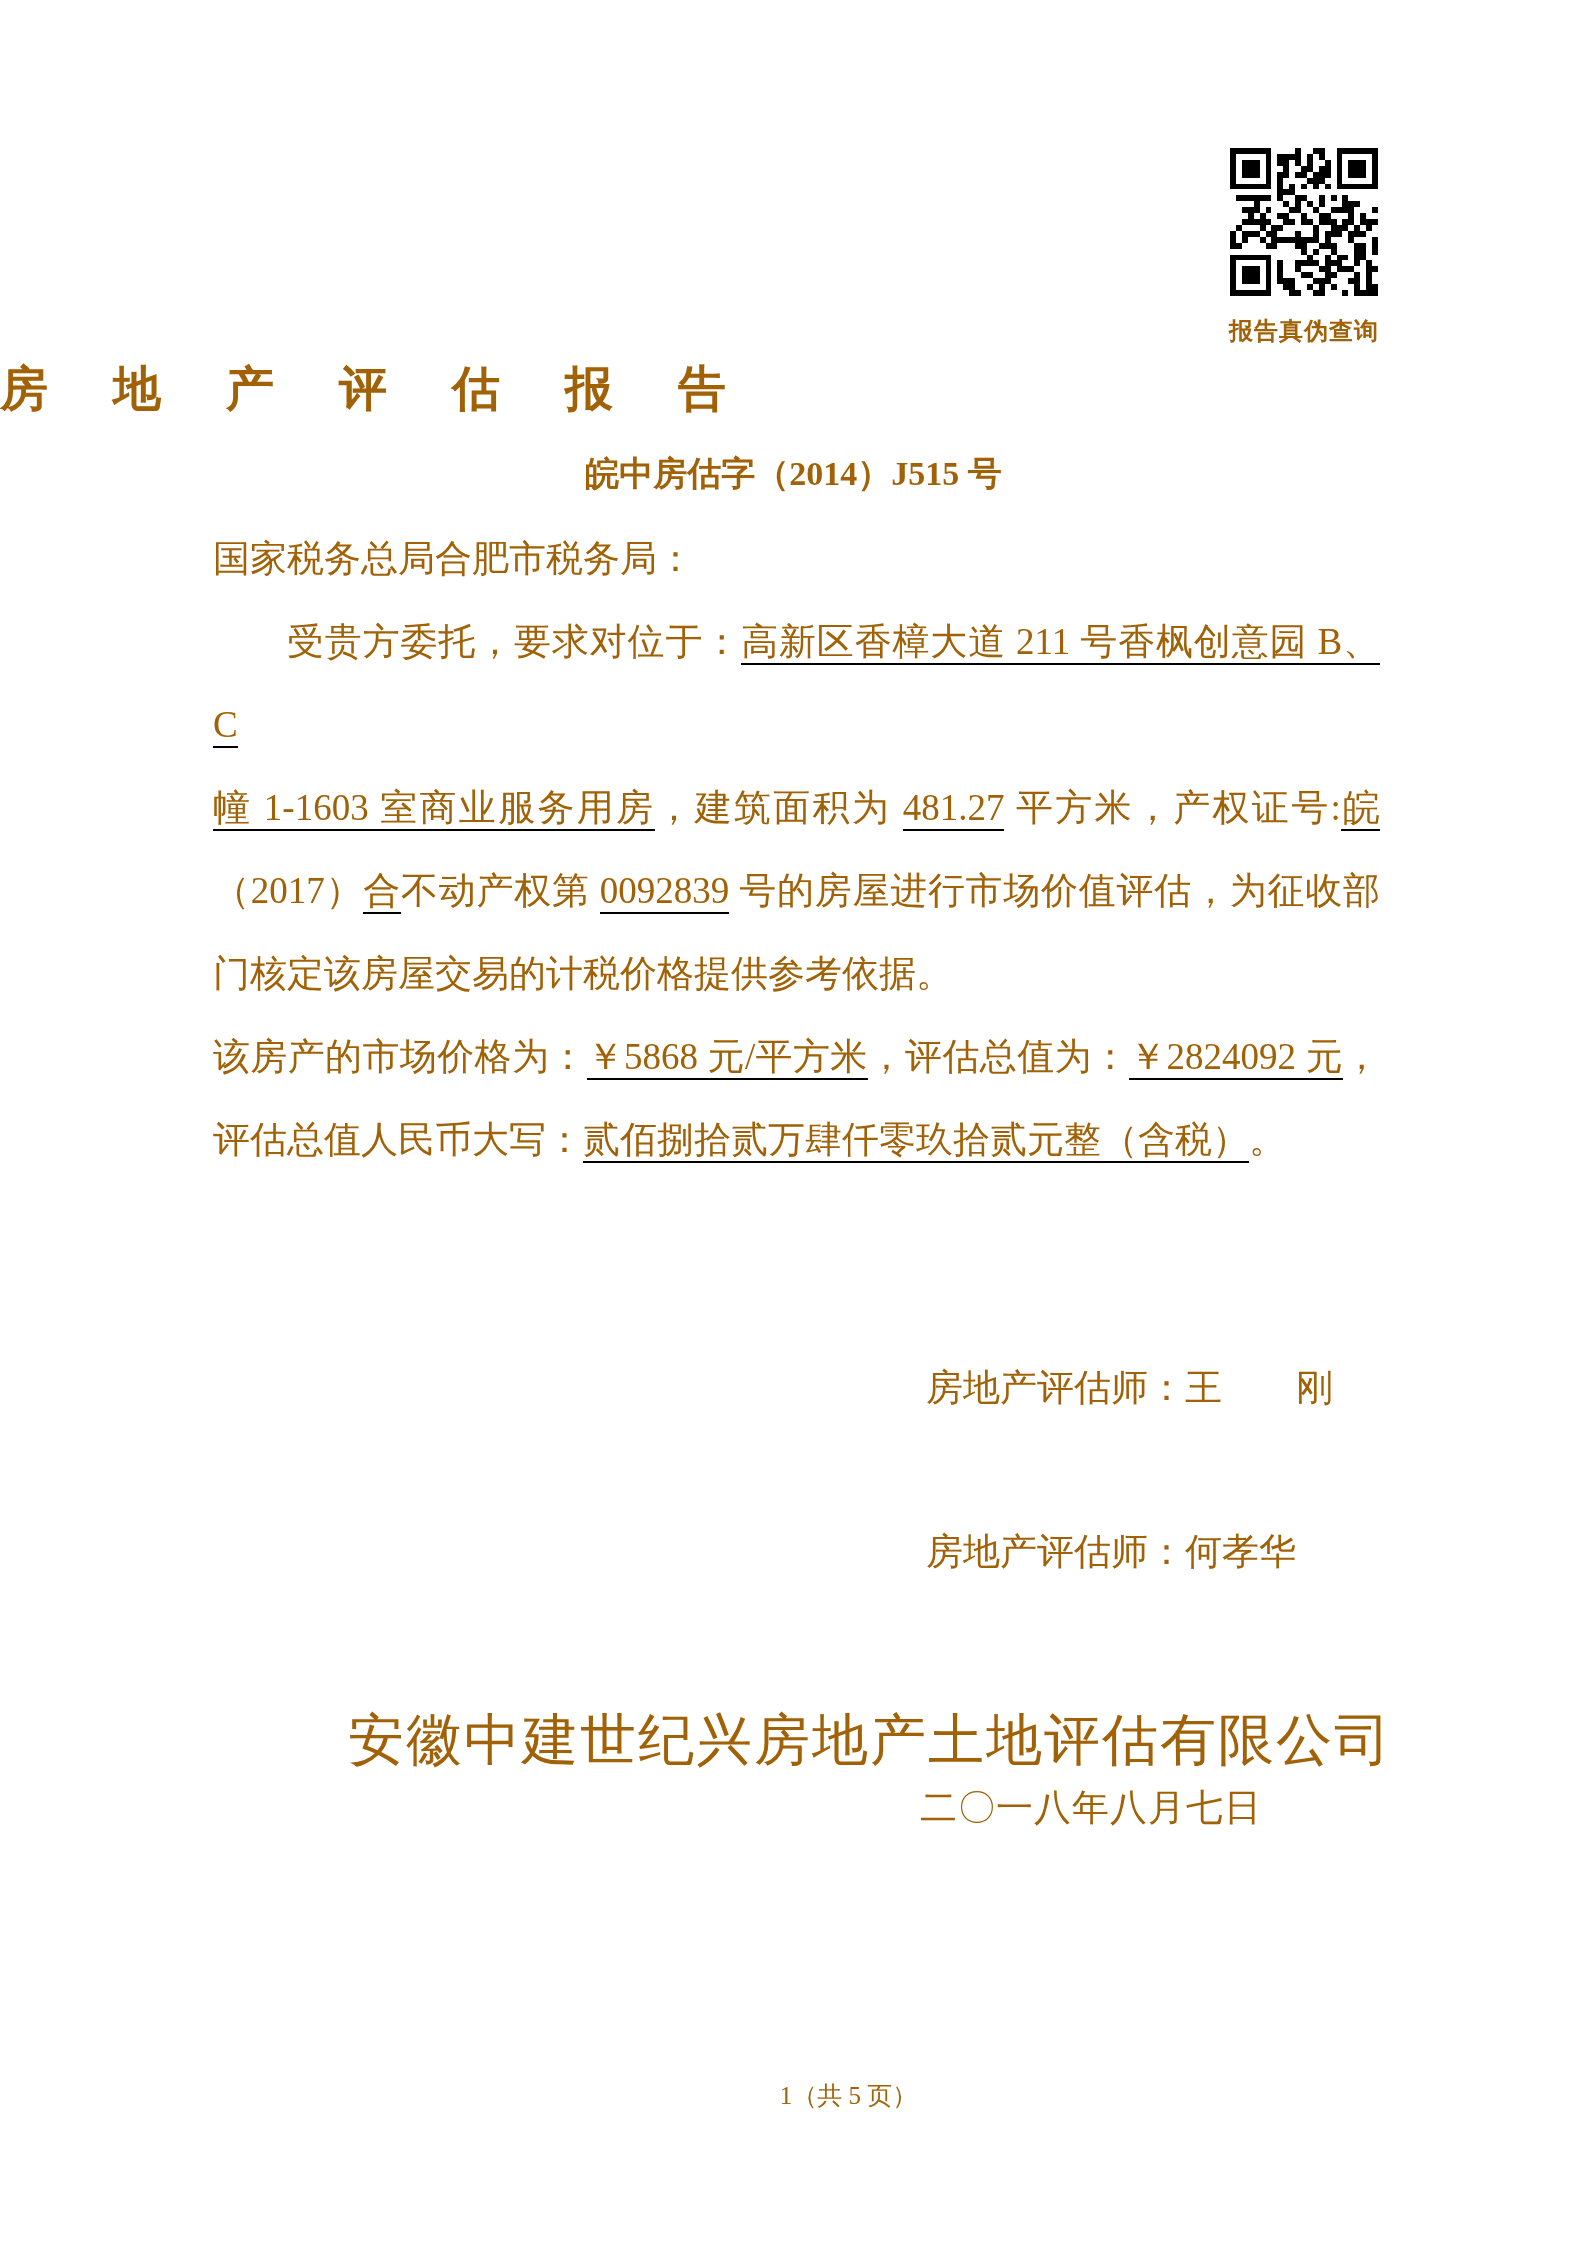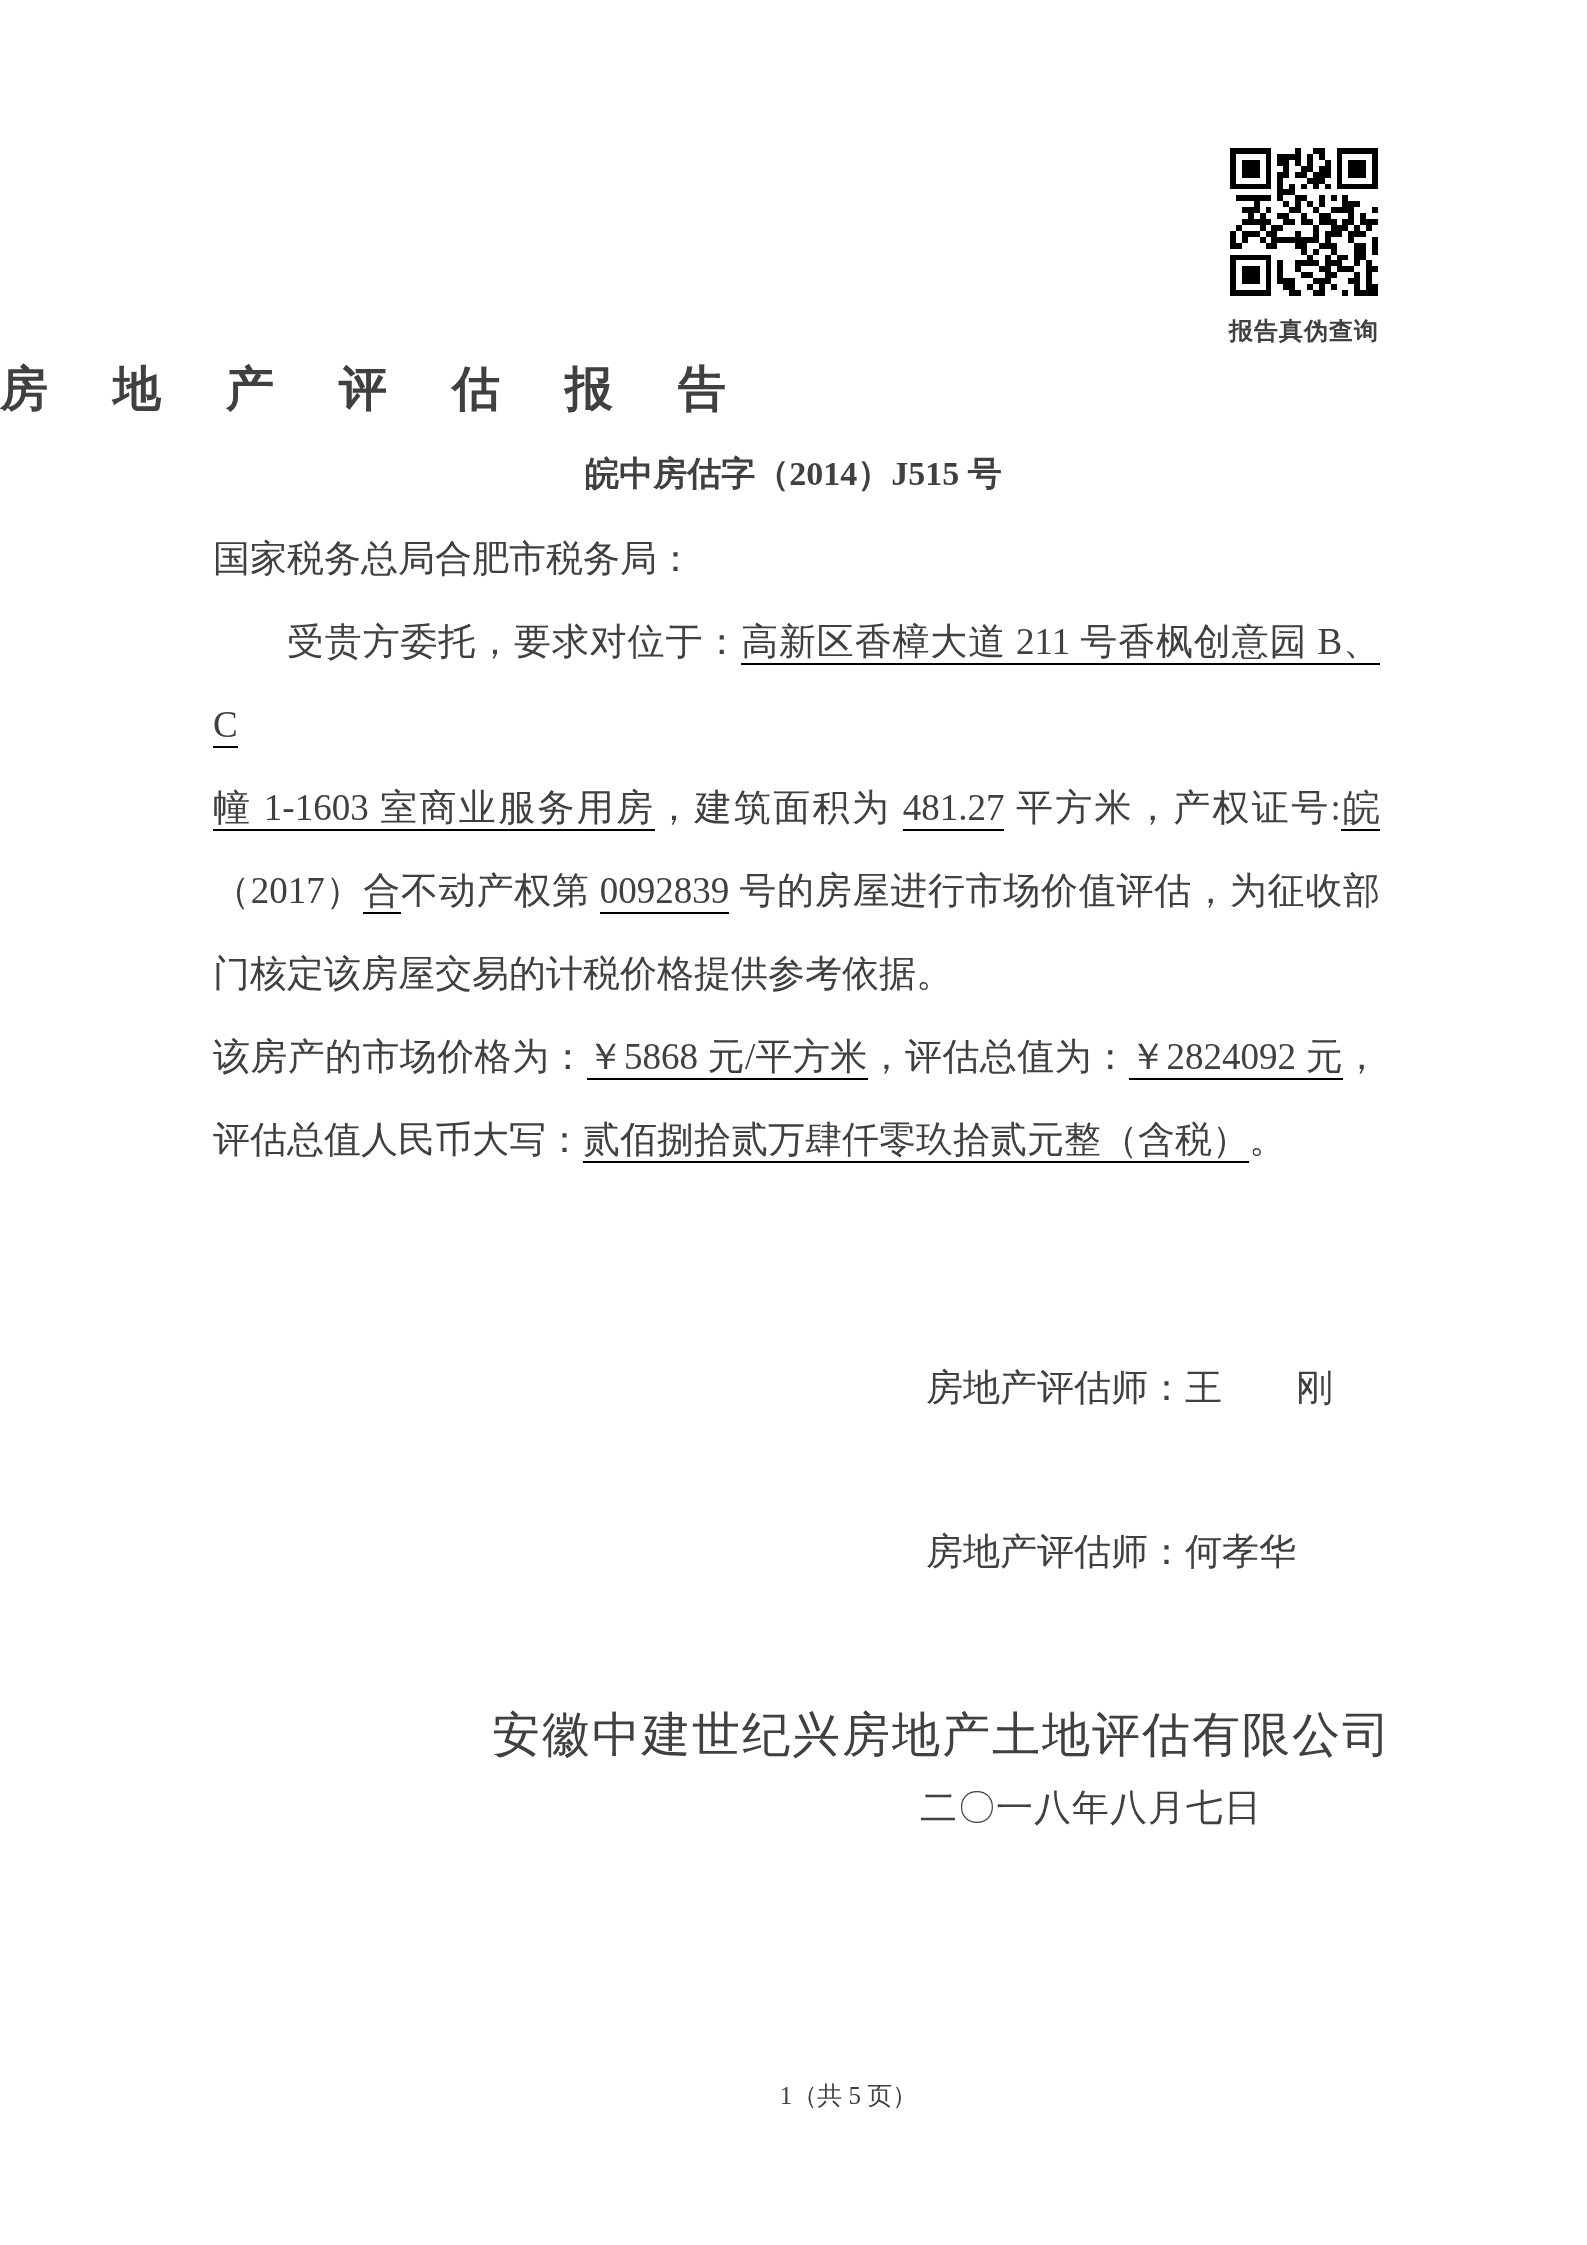--- a/index.html
+++ b/index.html
@@ -1,21 +1,21 @@
 <!DOCTYPE html>
 <html><head>
 <meta charset="utf-8">
 <style>
   html,body{margin:0;padding:0;background:#ffffff;}
   .page{
     position:relative;
     width:1587px;
     height:2245px;
     background:#ffffff;
-    color:#404040;
+    color:#a16207;
     font-family:"Liberation Serif","DejaVu Serif",serif;
     overflow:hidden;
   }
   
   .qr{
     position:absolute;
     left:1230px; top:148px;
     width:148px; height:148px;
   }
   .qr svg{width:100%;height:100%;display:block;}
@@ -70,21 +70,21 @@
     font-size:37px;
     white-space:nowrap;
   }
   .sig1{top:1363px;}
   .sig2{top:1527px;}
   
   .company{
     position:absolute;
     top:1703px;
     right:195px;
-    font-size:48px;
+    font-size:56px;
     letter-spacing:2px;
     white-space:nowrap;
   }
   .issue-date{
     position:absolute;
     top:1783px;
     left:920px;
     font-size:37px;
     letter-spacing:1px;
     white-space:nowrap;

